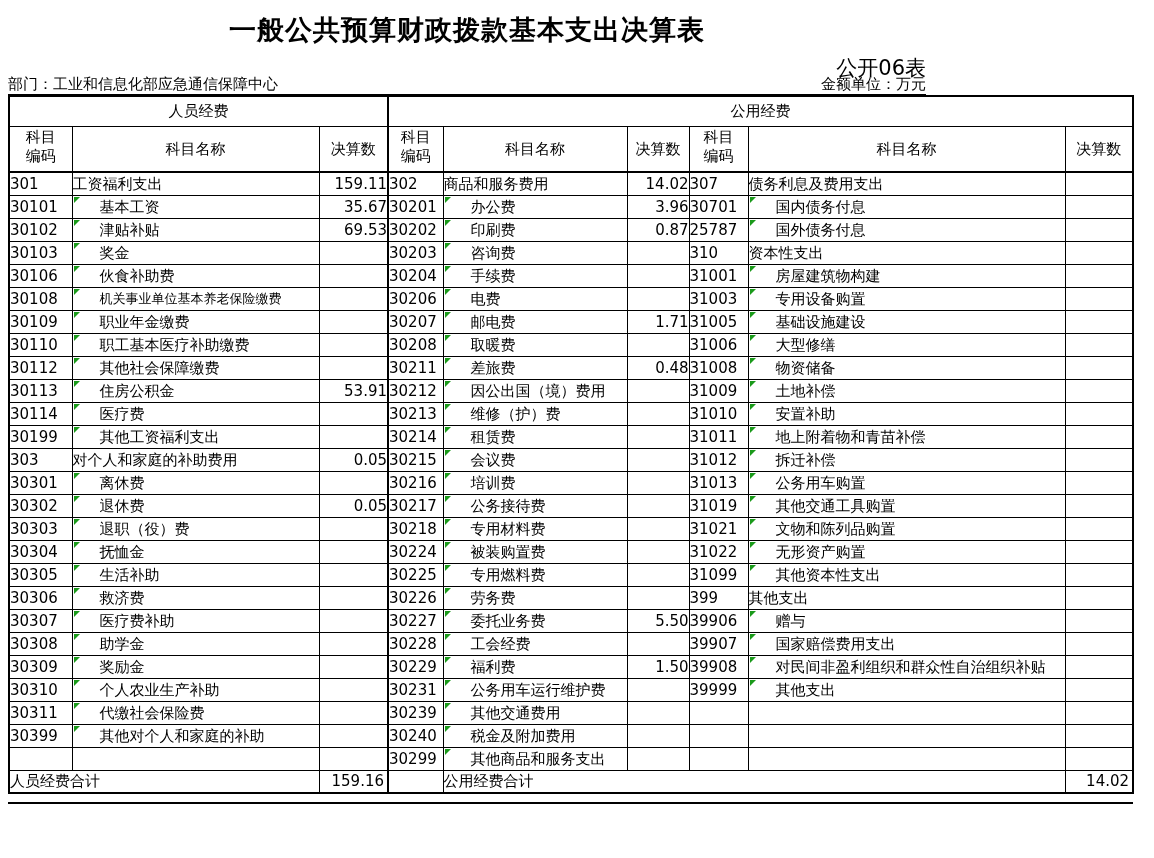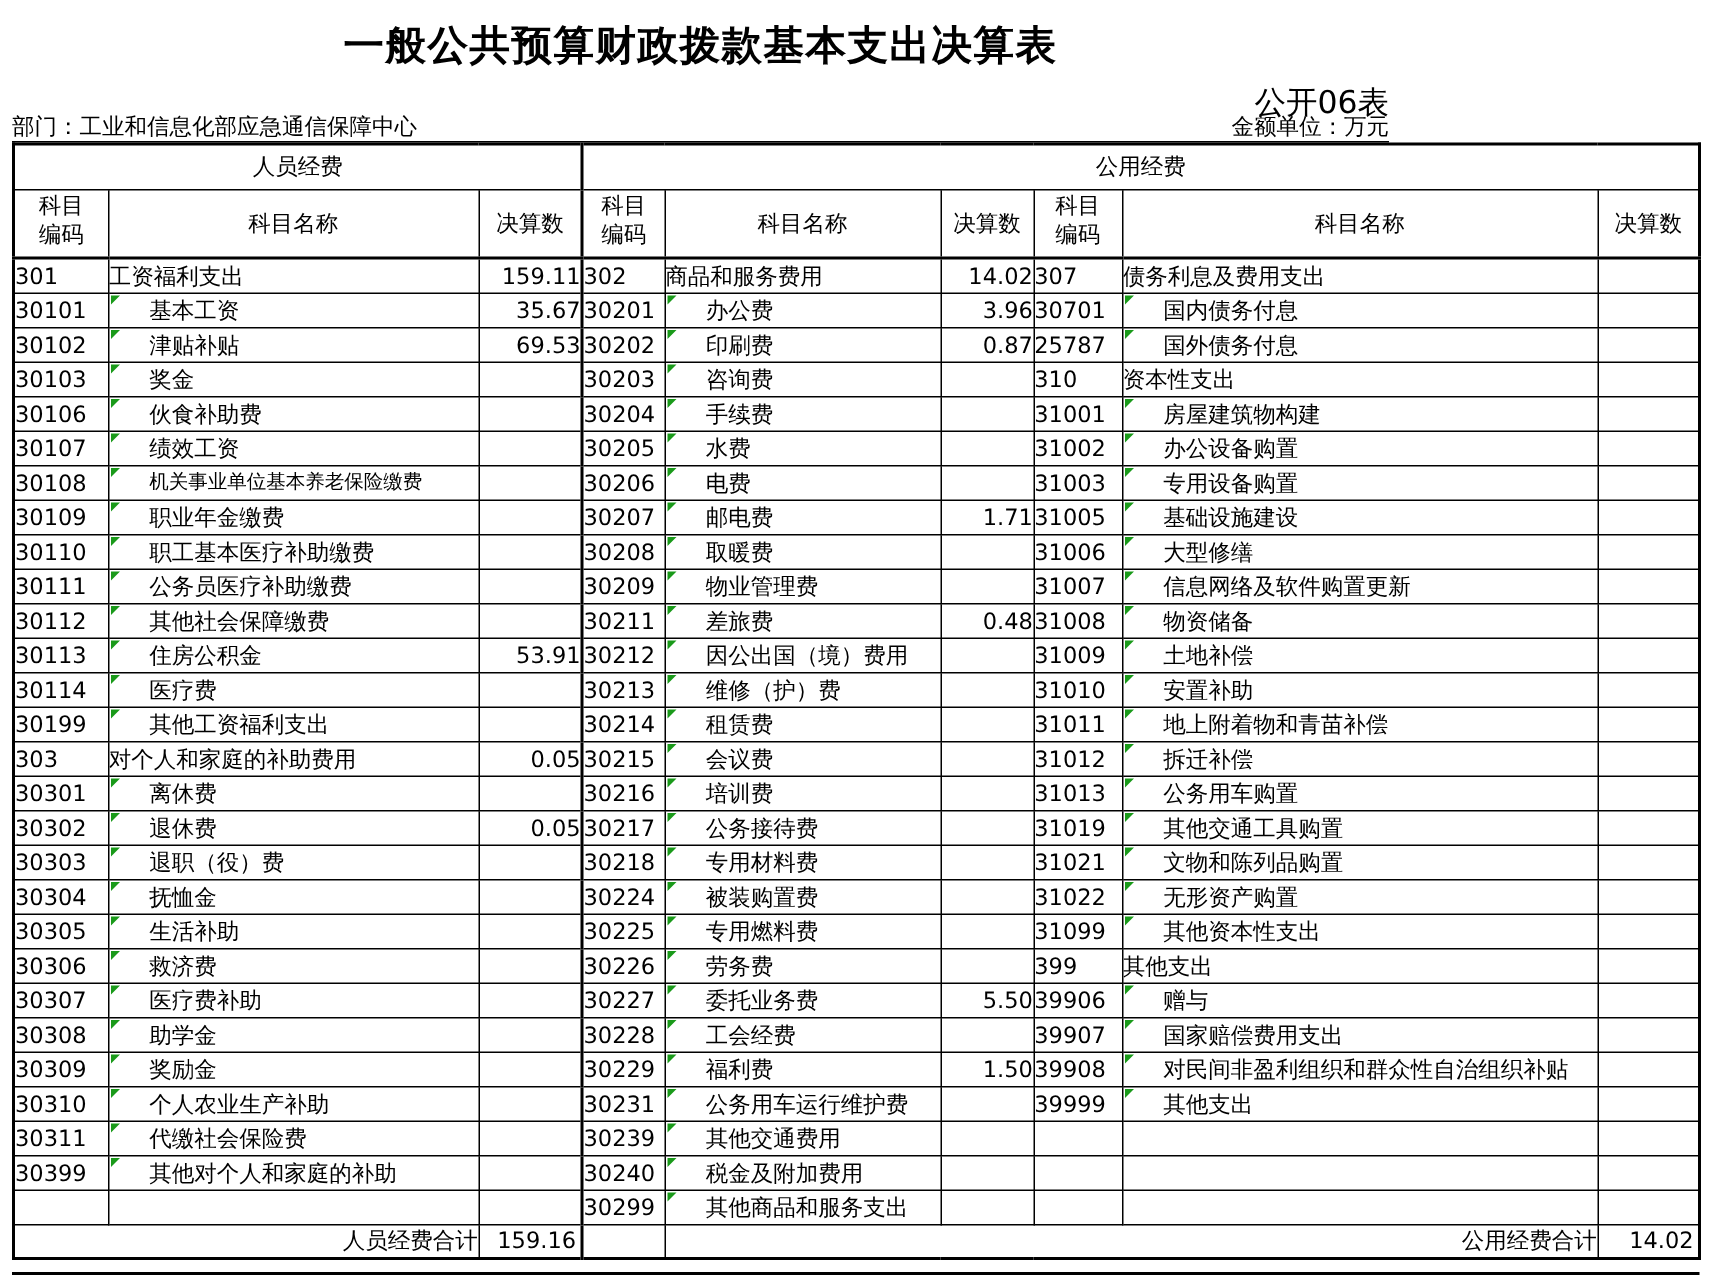--- a/index.html
+++ b/index.html
@@ -35,21 +35,21 @@
   td.code { padding-left: 3px; text-align: left; }
   td.name { padding-left: 3px; text-align: left; position: relative; }
   td.name.sub { padding-left: 27px; }
   td.val { text-align: right; padding-right: 3px; }
   .tri {
     position: absolute; left: 1px; top: 1px; width: 0; height: 0;
     border-top: 6px solid #1a9a1a; border-right: 6px solid transparent;
   }
   .gdiv { border-left: 2px solid #000 !important; }
   tr.cols-row th { border-bottom: 2px solid #000; }
-  tfoot td { height: 22px; line-height: 21px; text-align: right; border-top: 2px solid #000; }
+  tfoot td { height: 22px; line-height: 21px; text-align: left; border-top: 2px solid #000; }
   tfoot td.val { text-align: right; padding-right: 3px; }
   .bottom-rule { border-top: 2px solid #000; margin-top: 8px; width: 1125px; }
 </style>
 </head>
 <body>
 
 <div class="sheet">
 
   <div class="title">一般公共预算财政拨款基本支出决算表</div>
 
@@ -139,31 +139,20 @@
           <td class="name sub"><span class="tri"></span>伙食补助费</td>
           <td class="val"></td>
           <td class="code gdiv">30204</td>
           <td class="name sub"><span class="tri"></span>手续费</td>
           <td class="val"></td>
           <td class="code">31001</td>
           <td class="name sub"><span class="tri"></span>房屋建筑物构建</td>
           <td class="val"></td>
         </tr>
         <tr>
-          <td class="code">30107</td>
-          <td class="name sub"><span class="tri"></span>绩效工资</td>
-          <td class="val"></td>
-          <td class="code gdiv">30205</td>
-          <td class="name sub"><span class="tri"></span>水费</td>
-          <td class="val"></td>
-          <td class="code">31002</td>
-          <td class="name sub"><span class="tri"></span>办公设备购置</td>
-          <td class="val"></td>
-        </tr>
-        <tr>
           <td class="code">30108</td>
           <td class="name sub" style="font-size: 13px; margin-left: 12px;"><span class="tri"></span>机关事业单位基本养老保险缴费</td>
           <td class="val"></td>
           <td class="code gdiv">30206</td>
           <td class="name sub"><span class="tri"></span>电费</td>
           <td class="val"></td>
           <td class="code">31003</td>
           <td class="name sub"><span class="tri"></span>专用设备购置</td>
           <td class="val"></td>
         </tr>
@@ -180,31 +169,20 @@
         </tr>
         <tr>
           <td class="code">30110</td>
           <td class="name sub"><span class="tri"></span>职工基本医疗补助缴费</td>
           <td class="val"></td>
           <td class="code gdiv">30208</td>
           <td class="name sub"><span class="tri"></span>取暖费</td>
           <td class="val"></td>
           <td class="code">31006</td>
           <td class="name sub"><span class="tri"></span>大型修缮</td>
-          <td class="val"></td>
-        </tr>
-        <tr>
-          <td class="code">30111</td>
-          <td class="name sub"><span class="tri"></span>公务员医疗补助缴费</td>
-          <td class="val"></td>
-          <td class="code gdiv">30209</td>
-          <td class="name sub"><span class="tri"></span>物业管理费</td>
-          <td class="val"></td>
-          <td class="code">31007</td>
-          <td class="name sub"><span class="tri"></span>信息网络及软件购置更新</td>
           <td class="val"></td>
         </tr>
         <tr>
           <td class="code">30112</td>
           <td class="name sub"><span class="tri"></span>其他社会保障缴费</td>
           <td class="val"></td>
           <td class="code gdiv">30211</td>
           <td class="name sub"><span class="tri"></span>差旅费</td>
           <td class="val">0.48</td>
           <td class="code">31008</td>

